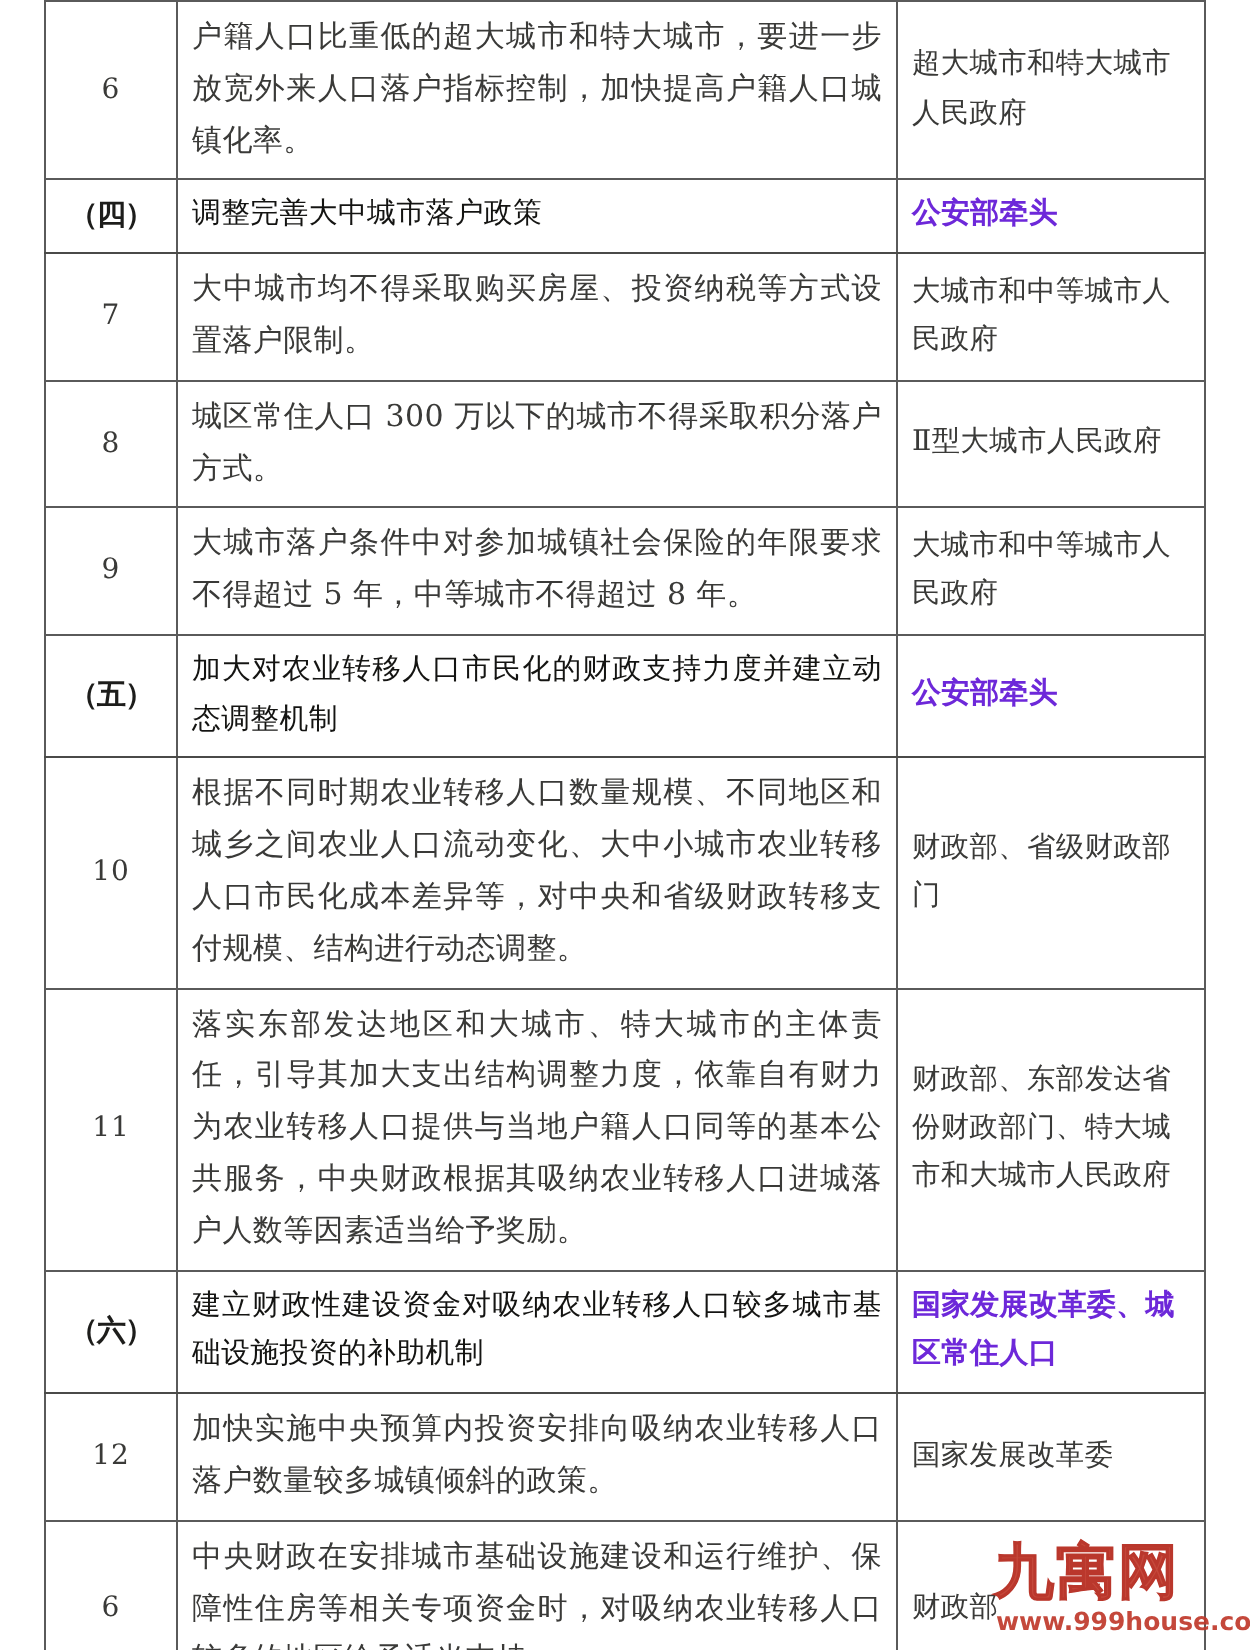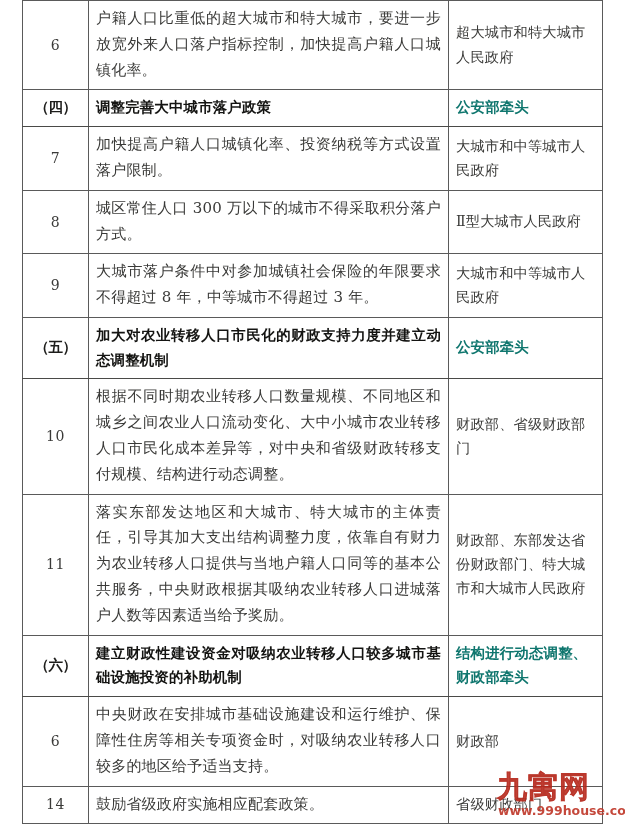--- a/index.html
+++ b/index.html
@@ -64,35 +64,35 @@
 
   td.body {
     font-size: 15px;
     line-height: 1.72;
     text-align: justify;
     text-justify: inter-ideograph;
     color: #3c3c39;
     letter-spacing: 0.2px;
   }
   td.body.sect {
-    font-weight: bold;
+    font-weight: normal;
     color: #141412;
     font-size: 14.4px;
   }
 
   td.dept {
     font-size: 14.2px;
     line-height: 1.72;
     color: #3c3c39;
     letter-spacing: 0.2px;
     margin-top: 28px;
   }
   td.dept.sect {
     font-weight: bold;
-    color: #0f766e;
+    color: #6d28d9;
     font-size: 14.4px;
   }
 
   
   tr.sect-row > td { border-top: 1.3px solid #4a4a48; border-bottom: 1.3px solid #4a4a48; }
 
   
   .watermark {
     position: absolute;
     right: 4px;
@@ -148,33 +148,33 @@
       </tr>
 
       <tr class="sect-row">
         <td class="num sect">（四）</td>
         <td class="body sect">调整完善大中城市落户政策</td>
         <td class="dept sect">公安部牵头</td>
       </tr>
 
       <tr>
         <td class="num">7</td>
-        <td class="body">加快提高户籍人口城镇化率、投资纳税等方式设置落户限制。</td>
+        <td class="body">大中城市均不得采取购买房屋、投资纳税等方式设置落户限制。</td>
         <td class="dept">大城市和中等城市人民政府</td>
       </tr>
 
       <tr>
         <td class="num">8</td>
         <td class="body">城区常住人口 300 万以下的城市不得采取积分落户方式。</td>
         <td class="dept">Ⅱ型大城市人民政府</td>
       </tr>
 
       <tr>
         <td class="num">9</td>
-        <td class="body">大城市落户条件中对参加城镇社会保险的年限要求不得超过 8 年，中等城市不得超过 3 年。</td>
+        <td class="body">大城市落户条件中对参加城镇社会保险的年限要求不得超过 5 年，中等城市不得超过 8 年。</td>
         <td class="dept">大城市和中等城市人民政府</td>
       </tr>
 
       <tr class="sect-row">
         <td class="num sect">（五）</td>
         <td class="body sect">加大对农业转移人口市民化的财政支持力度并建立动态调整机制</td>
         <td class="dept sect">公安部牵头</td>
       </tr>
 
       <tr>
@@ -185,23 +185,28 @@
 
       <tr>
         <td class="num">11</td>
         <td class="body">落实东部发达地区和大城市、特大城市的主体责任，引导其加大支出结构调整力度，依靠自有财力为农业转移人口提供与当地户籍人口同等的基本公共服务，中央财政根据其吸纳农业转移人口进城落户人数等因素适当给予奖励。</td>
         <td class="dept">财政部、东部发达省份财政部门、特大城市和大城市人民政府</td>
       </tr>
 
       <tr class="sect-row">
         <td class="num sect">（六）</td>
         <td class="body sect">建立财政性建设资金对吸纳农业转移人口较多城市基础设施投资的补助机制</td>
-        <td class="dept sect">结构进行动态调整、财政部牵头</td>
-      </tr>
-
+        <td class="dept sect">国家发展改革委、城区常住人口</td>
+      </tr>
+
+      <tr>
+        <td class="num">12</td>
+        <td class="body">加快实施中央预算内投资安排向吸纳农业转移人口落户数量较多城镇倾斜的政策。</td>
+        <td class="dept">国家发展改革委</td>
+      </tr>
 
       <tr>
         <td class="num">6</td>
         <td class="body">中央财政在安排城市基础设施建设和运行维护、保障性住房等相关专项资金时，对吸纳农业转移人口较多的地区给予适当支持。</td>
         <td class="dept">财政部</td>
       </tr>
 
       <tr>
         <td class="num">14</td>
         <td class="body">鼓励省级政府实施相应配套政策。</td>

